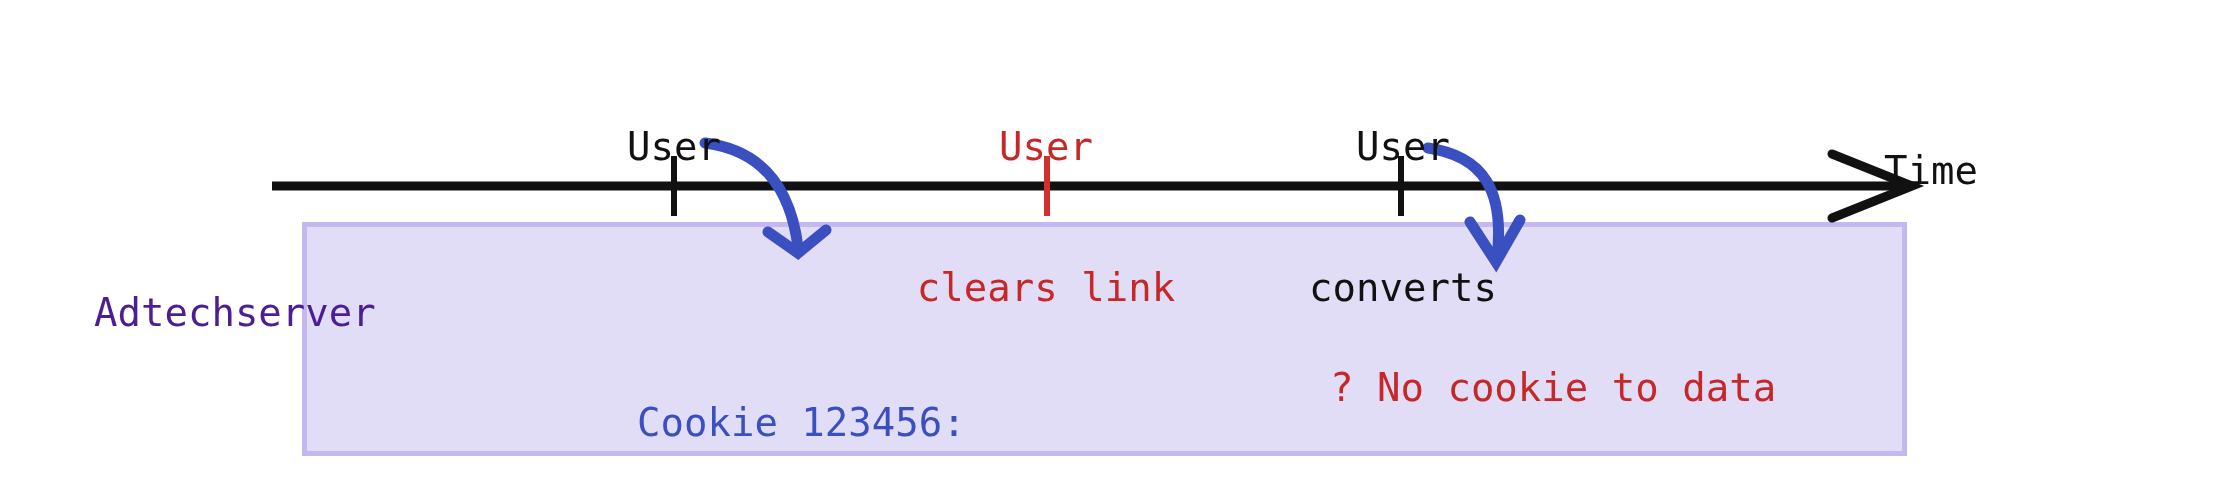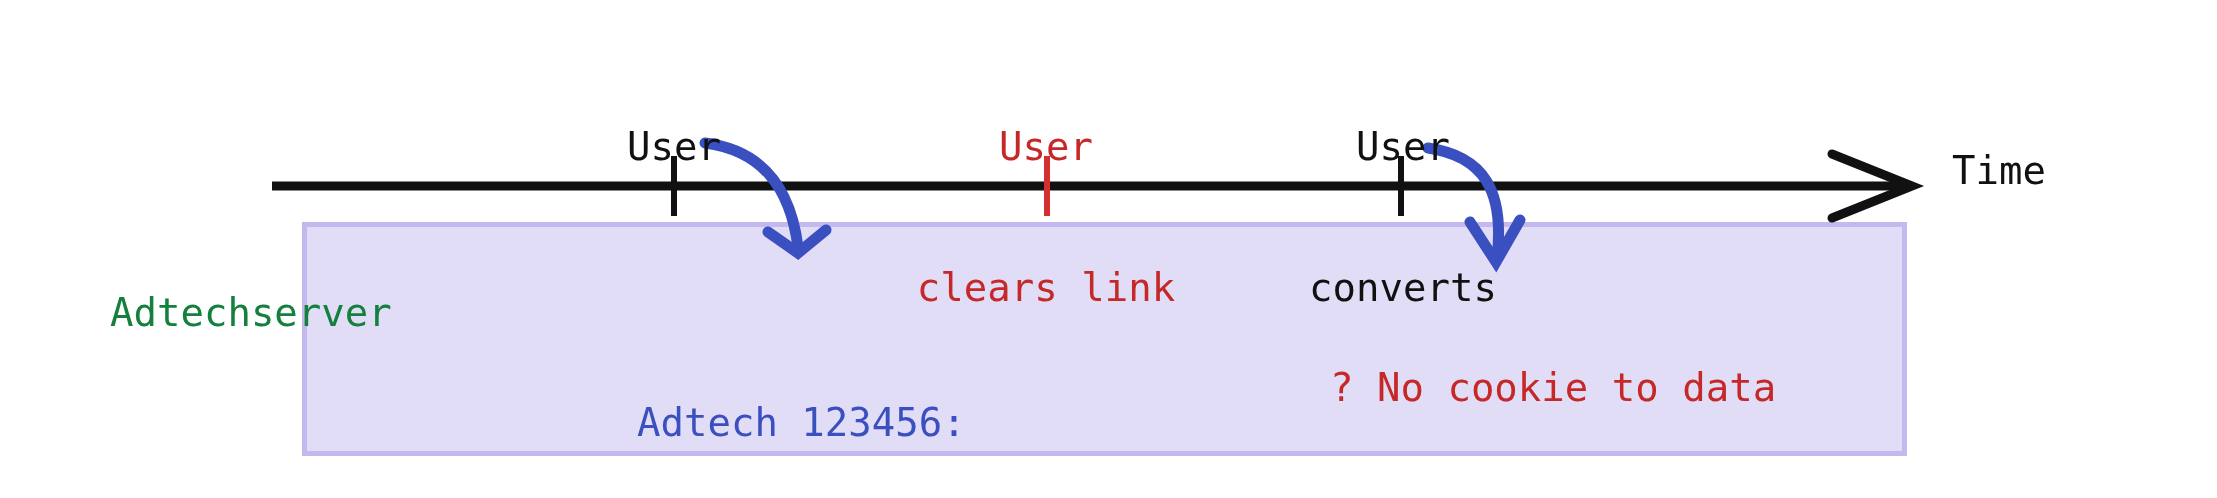--- a/index.html
+++ b/index.html
@@ -16,33 +16,33 @@
     font-size:39px;line-height:47px;letter-spacing:0px;
     font-family:"DejaVu Sans Mono","Liberation Mono",monospace;
   }
   .lbl .l1{display:block;}
   .lbl .l2{display:block;}
 
   .lbl-black{color:#111111;}
   .lbl-red{color:#c62828;}
 
   #time-label{
-    position:absolute;left:1952px;top:147px;
+    position:absolute;left:1884px;top:147px;
     font-size:39px;line-height:47px;color:#111111;white-space:pre;
     font-family:"DejaVu Sans Mono","Liberation Mono",monospace;
   }
 
   #server-box{
     position:absolute;left:302px;top:222px;width:1605px;height:234px;
     background:#e2ddf7;border:5px solid #c4b8ee;box-sizing:border-box;
   }
 
   #adtech-label{
-    position:absolute;left:110px;top:289px;width:185px;text-align:center;
-    color:#15803d;font-size:39px;line-height:47px;white-space:pre;
+    position:absolute;left:94px;top:289px;width:185px;text-align:center;
+    color:#4c1d95;font-size:39px;line-height:47px;white-space:pre;
     font-family:"DejaVu Sans Mono","Liberation Mono",monospace;
   }
 
   #cookie-note{
     position:absolute;left:637px;top:305px;
     color:#3a4fc0;font-size:39px;line-height:47px;white-space:pre;
     font-family:"DejaVu Sans Mono","Liberation Mono",monospace;
   }
   #cookie-note span{display:block;}
 
@@ -93,21 +93,21 @@
   </div>
 
   <div class="lbl lbl-black" id="lbl-convert" style="left:1243px;top:29px;width:320px;">
     <span class="l1">User</span>
     <span class="l2">converts</span>
   </div>
 
   <div id="time-label">Time</div>
 
   <div id="cookie-note">
-    <span>Adtech 123456:</span>
+    <span>Cookie 123456:</span>
     
   </div>
 
   <div id="no-cookie-note">
     <span>? No cookie to data</span>
     
     
     
   </div>
 

